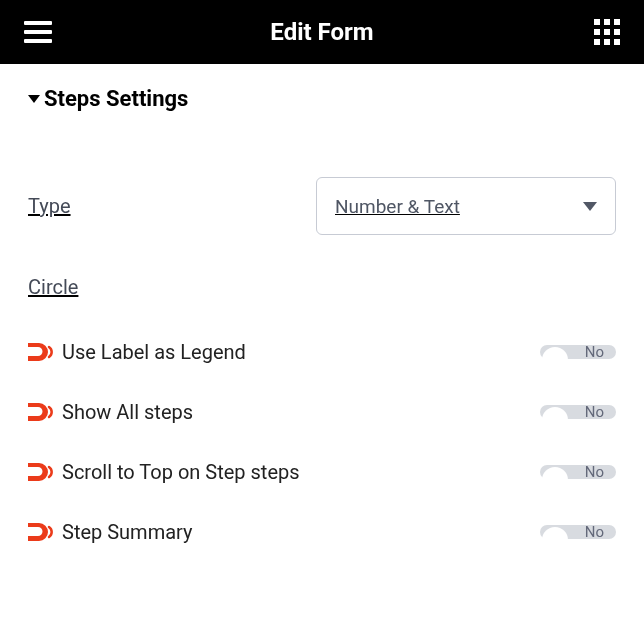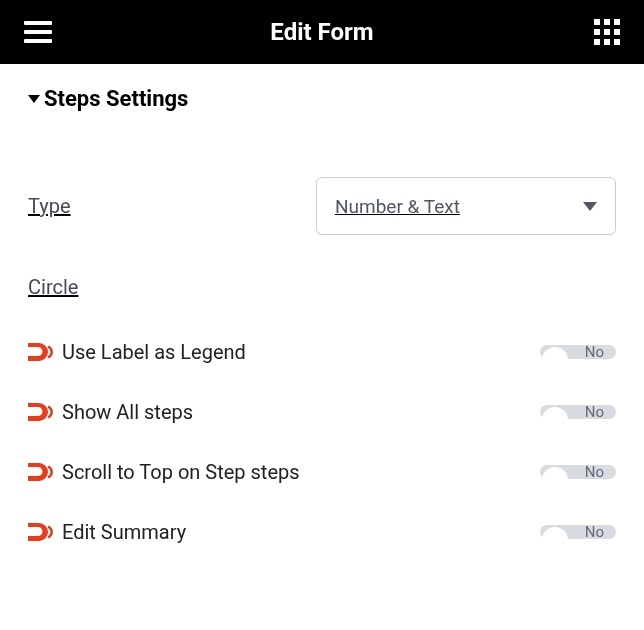--- a/index.html
+++ b/index.html
@@ -242,21 +242,21 @@
       <span class="toggle-text">No</span>
     </div>
   </div>
 
   <div class="toggle-row">
     <div class="toggle-label-wrap">
       <svg class="d-icon" width="28" height="22" viewBox="0 0 28 22">
         <path d="M0 2 L11 2 A9 9 0 0 1 11 20 L0 20 L0 15 L10 15 A4.5 4.5 0 0 0 10 6 L0 6 Z" fill="#eb3b1a"></path>
         <path d="M21 6 A6 6 0 0 1 21 16" stroke="#eb3b1a" stroke-width="2.5" fill="none" stroke-linecap="round"></path>
       </svg>
-      <span class="toggle-label">Edit Summary</span>
+      <span class="toggle-label">Step Summary</span>
     </div>
     <div class="toggle">
       <div class="toggle-knob"></div>
       <span class="toggle-text">No</span>
     </div>
   </div>
 
 </div>
 
 </body></html>

